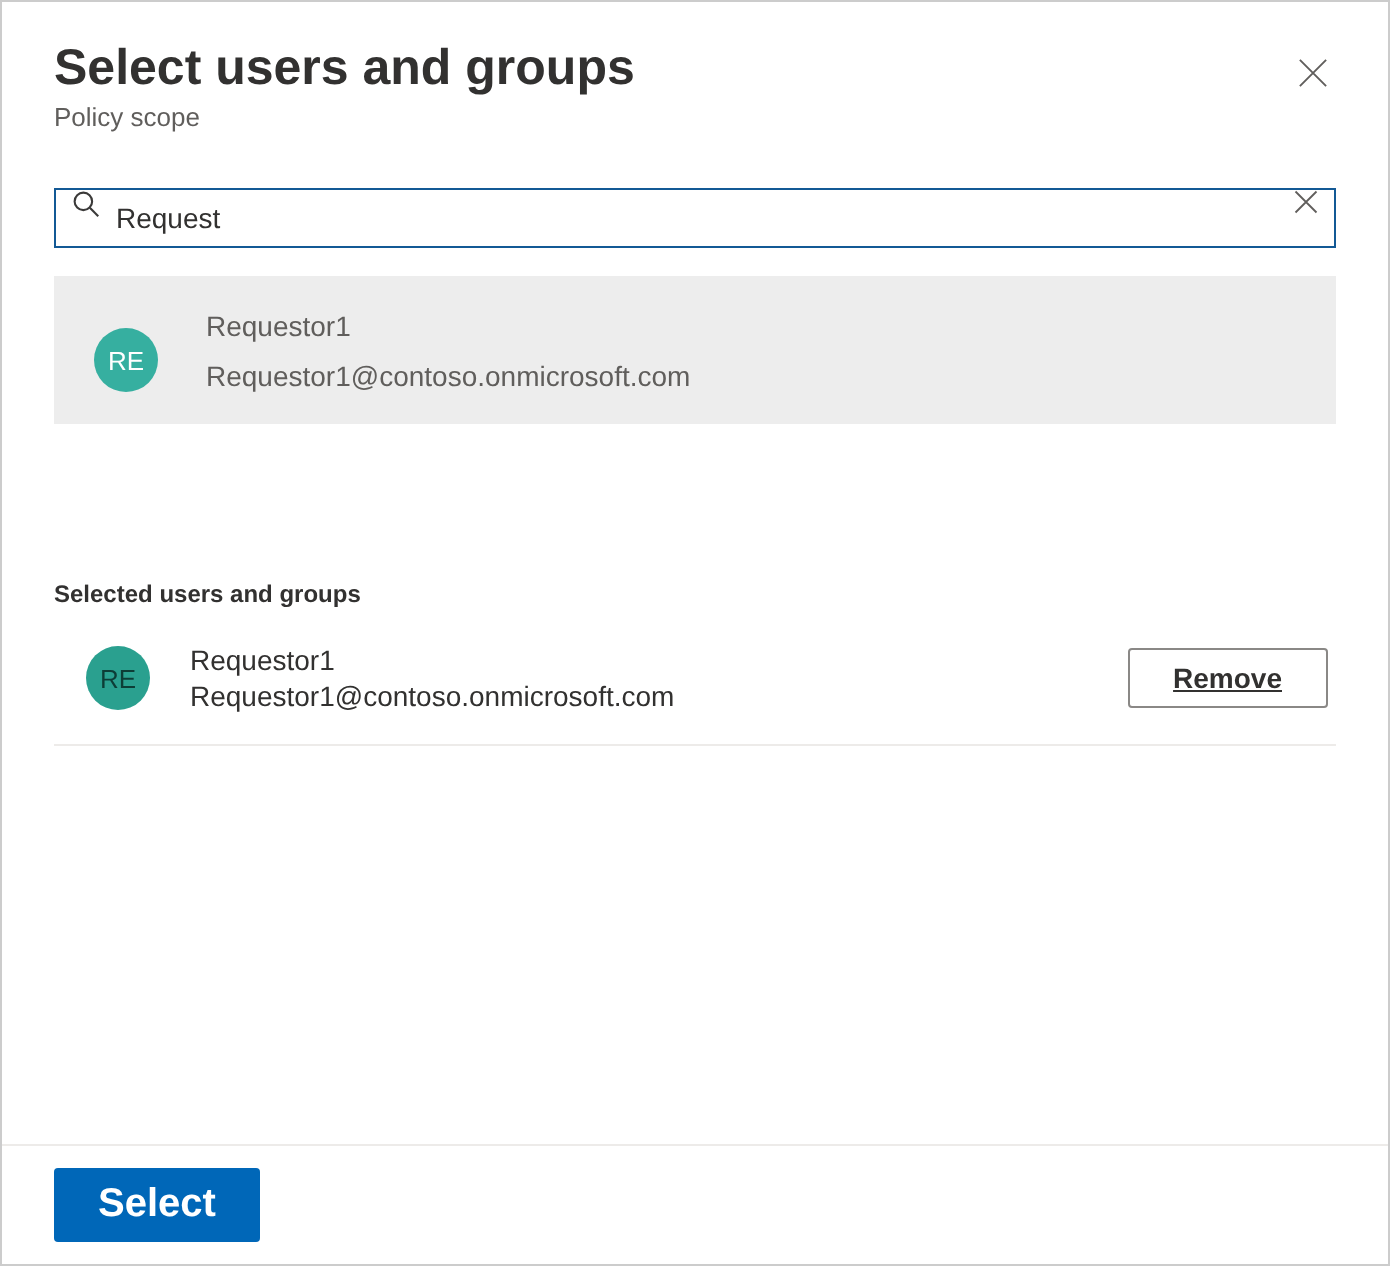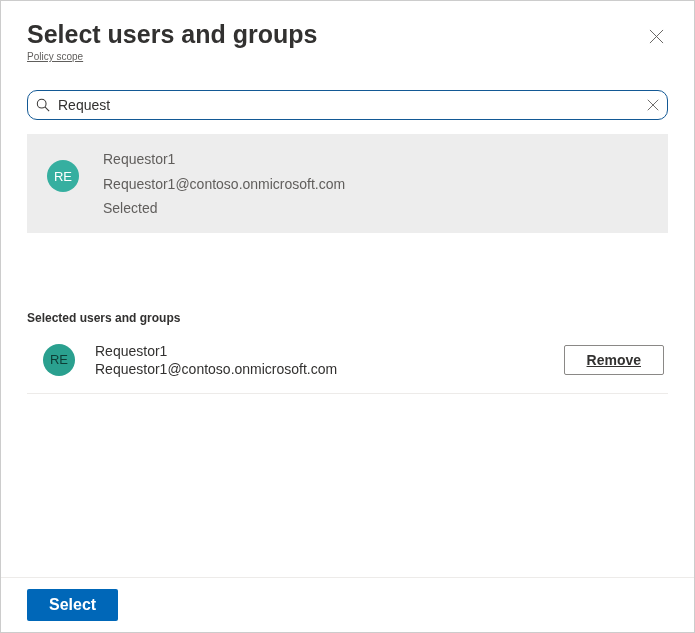--- a/index.html
+++ b/index.html
@@ -27,39 +27,37 @@
     align-items: flex-start;
   }
   .title {
     font-size: 25px;
     font-weight: 600;
     color: #323130;
     margin: 0;
     line-height: 1.2;
   }
   .subtitle {
-    font-size: 10px;
+    font-size: 13px;
     color: #605e5c;
     margin: 2px 0 0 0;
-    text-decoration: underline;
   }
   .close-btn {
     cursor: pointer;
     padding: 4px;
     line-height: 0;
     color: #605e5c;
     margin-top: 6px;
   }
   .close-btn svg { width: 15px; height: 15px; }
   .search-wrap {
     margin-top: 28px;
     display: flex;
-    align-items: center;
     border: 1px solid #135995;
-    border-radius: 10px;
+    border-radius: 0;
     height: 30px;
     padding: 0 8px;
   }
   .search-icon {
     color: #3b3a39;
     line-height: 0;
     margin-right: 6px;
   }
   .search-icon svg { width: 14px; height: 14px; }
   .search-input {
@@ -168,21 +166,21 @@
     right: 0;
     bottom: 0;
     border-top: 1px solid #edebe9;
     padding: 11px 26px;
     background: #fff;
   }
   .select-btn {
     background: #0067b8;
     color: #fff;
     border: none;
-    font-size: 16px;
+    font-size: 20px;
     font-weight: 600;
     font-family: inherit;
     padding: 7px 22px;
     border-radius: 2px;
     cursor: pointer;
   }
 </style>
 </head>
 <body>
 
@@ -217,21 +215,20 @@
           </svg>
       </span>
     </span>
   </div>
 
   <div class="result-item">
     <div class="avatar">RE</div>
     <div class="result-text">
       <span class="result-name">Requestor1</span>
       <span class="result-email">Requestor1@contoso.onmicrosoft.com</span>
-      <span class="result-status">Selected</span>
     </div>
   </div>
 
   <h2 class="section-title">Selected users and groups</h2>
 
   <div class="selected-row">
     <div class="selected-avatar">RE</div>
     <div class="selected-text">
       <span class="selected-name">Requestor1</span>
       <span class="selected-email">Requestor1@contoso.onmicrosoft.com</span>

